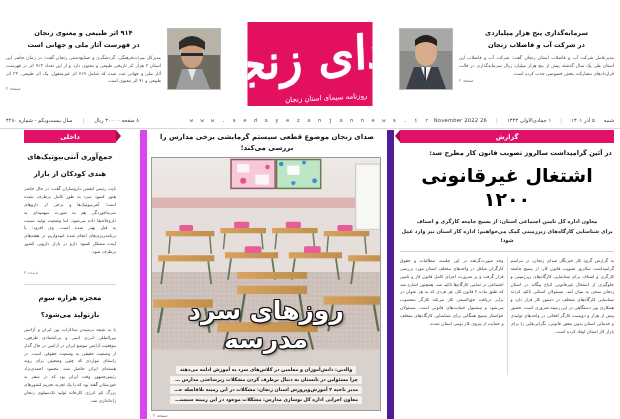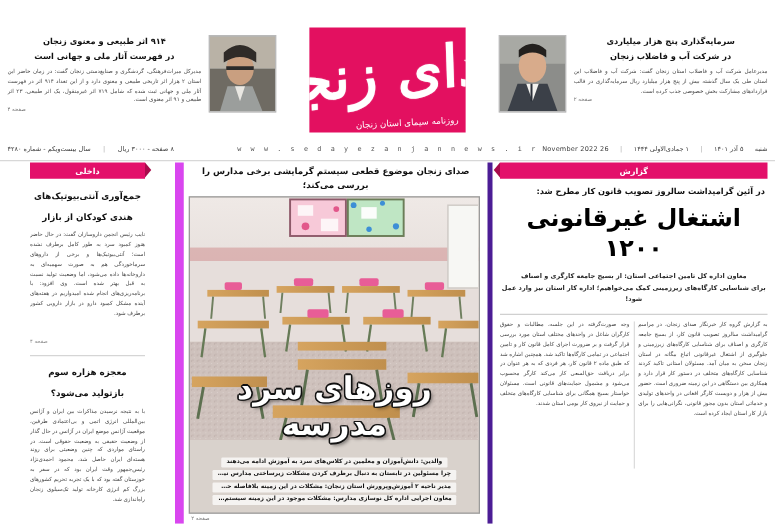--- a/index.html
+++ b/index.html
@@ -81,21 +81,21 @@
   
   .content{
     position:absolute;top:130px;left:0;right:0;bottom:0;
     display:flex;gap:0;
   }
 
   
   .col-report{
     width:214px;flex:0 0 214px;
     padding:0 6px 0 6px;
-    border-left:4px solid #4c1d95;
+    border-left:7px solid #4c1d95;
     position:relative;
   }
   .ribbon{
     position:relative;height:13px;margin-bottom:5px;
     background:#e3106a;
     display:flex;align-items:center;justify-content:center;
   }
   .ribbon::after{
     content:"";position:absolute;left:-5px;top:0;
     border-top:6.5px solid transparent;border-bottom:6.5px solid transparent;

